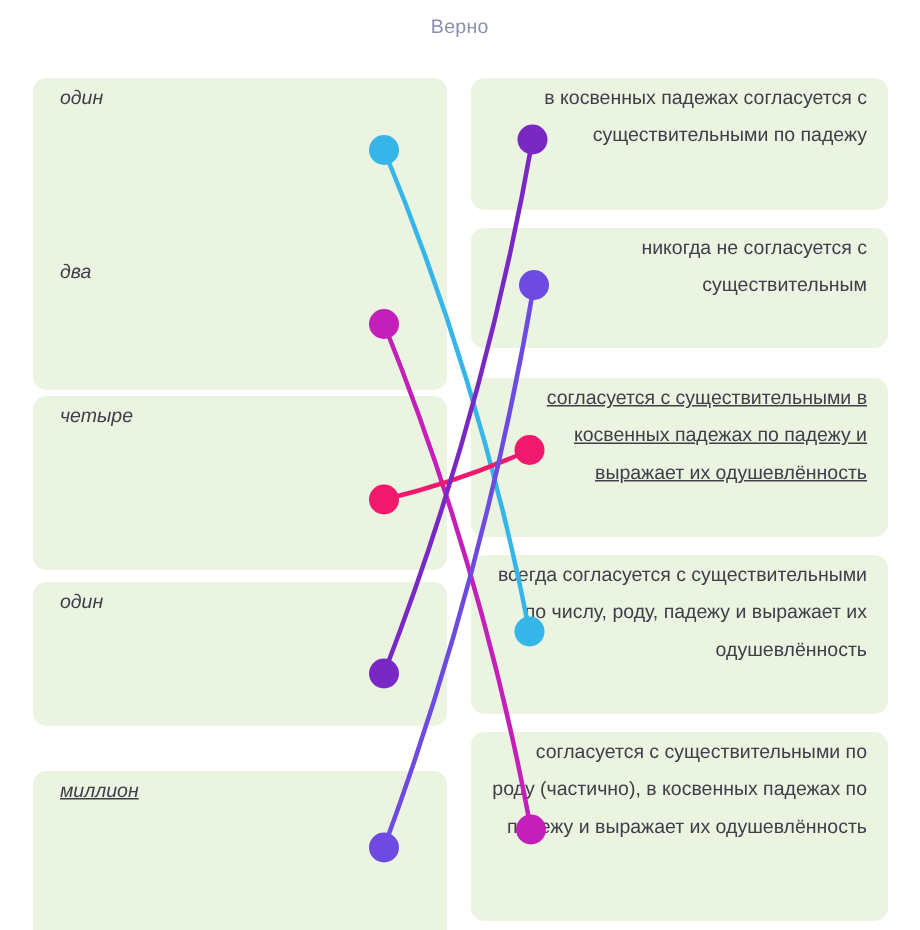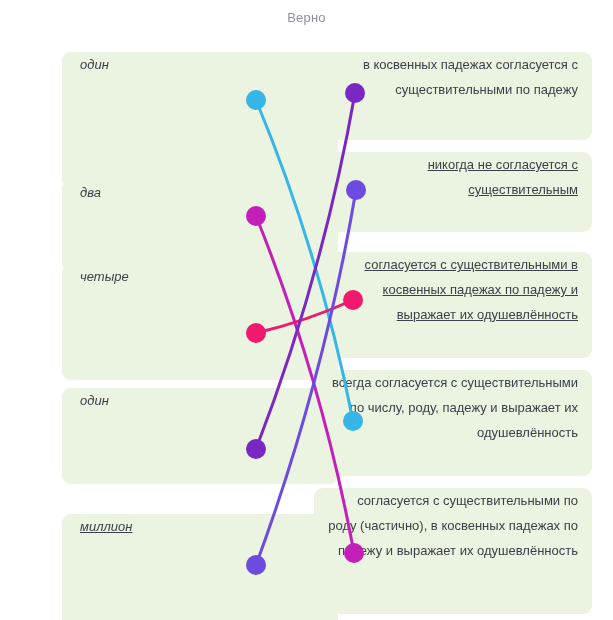--- a/index.html
+++ b/index.html
@@ -39,21 +39,20 @@
     color: #3d4049;
     font-size: 13px;
     line-height: 25px;
   }
   .card.left {
     left: 22px;
     width: 276px;
     padding: 0 18px;
     font-style: italic;
     justify-content: flex-start;
-    margin-left: 40px;
   }
   .card.right {
     left: 314px;
     width: 278px;
     padding: 0 14px;
     text-align: right;
     justify-content: flex-end;
   }
   .card.right .txt {
     display: block;
@@ -78,38 +77,38 @@
 <body>
 
 <div id="stage">
 
   <div class="header-label">Верно</div>
 
   <div id="left-cards">
       <div class="card left" style="top: 52px; height: 136px;">
         <span>один</span>
       </div>
-      <div class="card left" style="top: 180px; height: 92px;">
+      <div class="card left" style="top: 168px; height: 92px;">
         <span>два</span>
       </div>
       <div class="card left" style="top: 264px; height: 116px; font-style: italic;">
         <span>четыре</span>
       </div>
       <div class="card left" style="top: 388px; height: 96px;">
         <span>один</span>
       </div>
       <div class="card left" style="top: 514px; height: 116px; text-decoration: underline;">
         <span>миллион</span>
       </div>
     </div>
   <div id="right-cards">
       <div class="card right" style="top: 52px; height: 88px;">
         <span class="txt">в косвенных падежах согласуется с существительными по падежу</span>
       </div>
-      <div class="card right" style="top: 152px; height: 80px; text-decoration: underline;">
+      <div class="card right" style="top: 152px; height: 80px;">
         <span class="txt">никогда не согласуется с существительным</span>
       </div>
       <div class="card right" style="top: 252px; height: 106px; text-decoration: underline;">
         <span class="txt">согласуется с существительными в косвенных падежах по падежу и выражает их одушевлённость</span>
       </div>
       <div class="card right" style="top: 370px; height: 106px;">
         <span class="txt">всегда согласуется с существительными по числу, роду, падежу и выражает их одушевлённость</span>
       </div>
       <div class="card right" style="top: 488px; height: 126px;">
         <span class="txt">согласуется с существительными по роду (частично), в косвенных падежах по падежу и выражает их одушевлённость</span>

